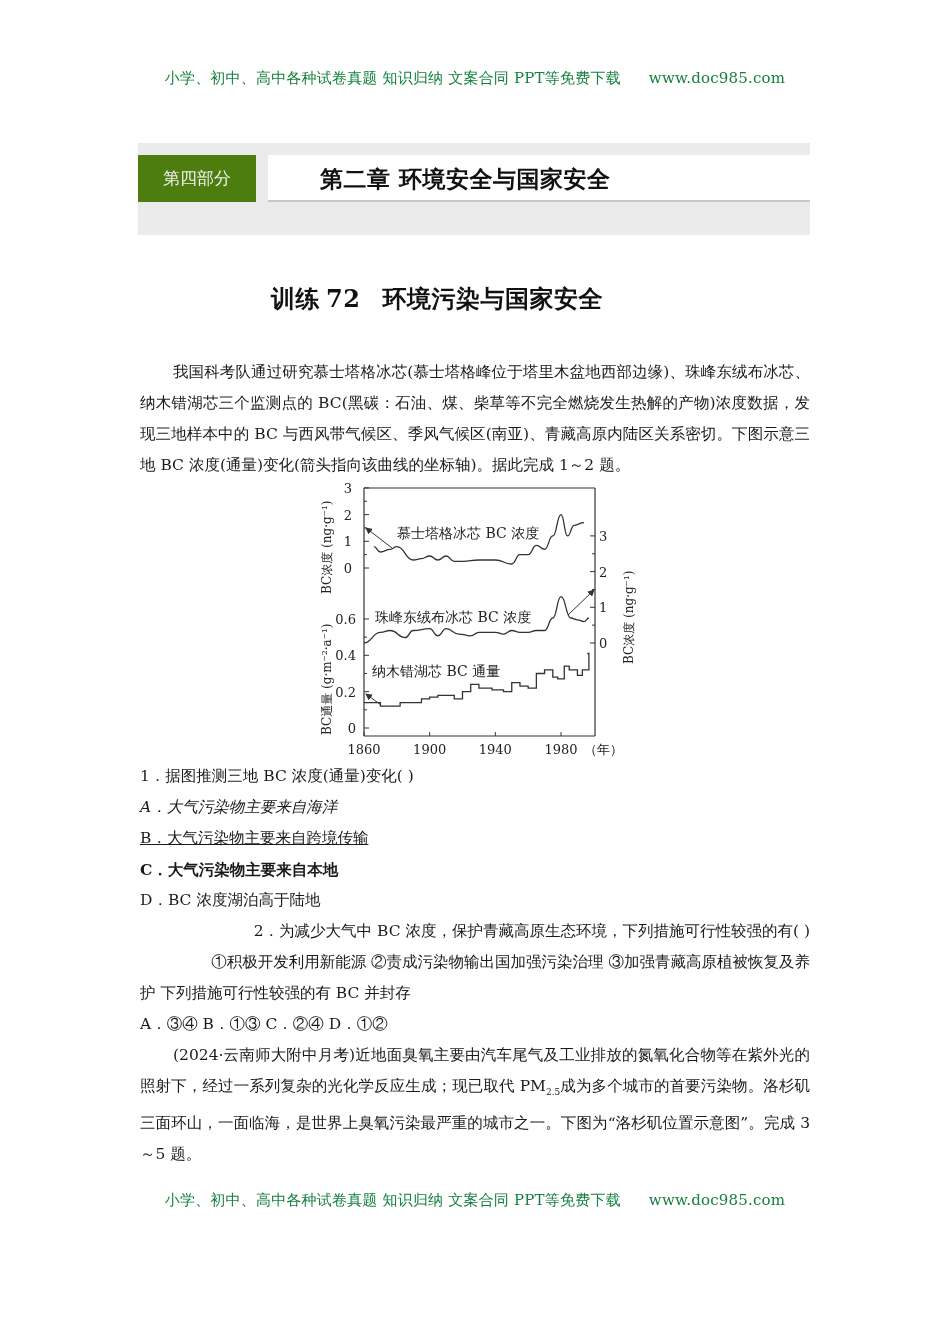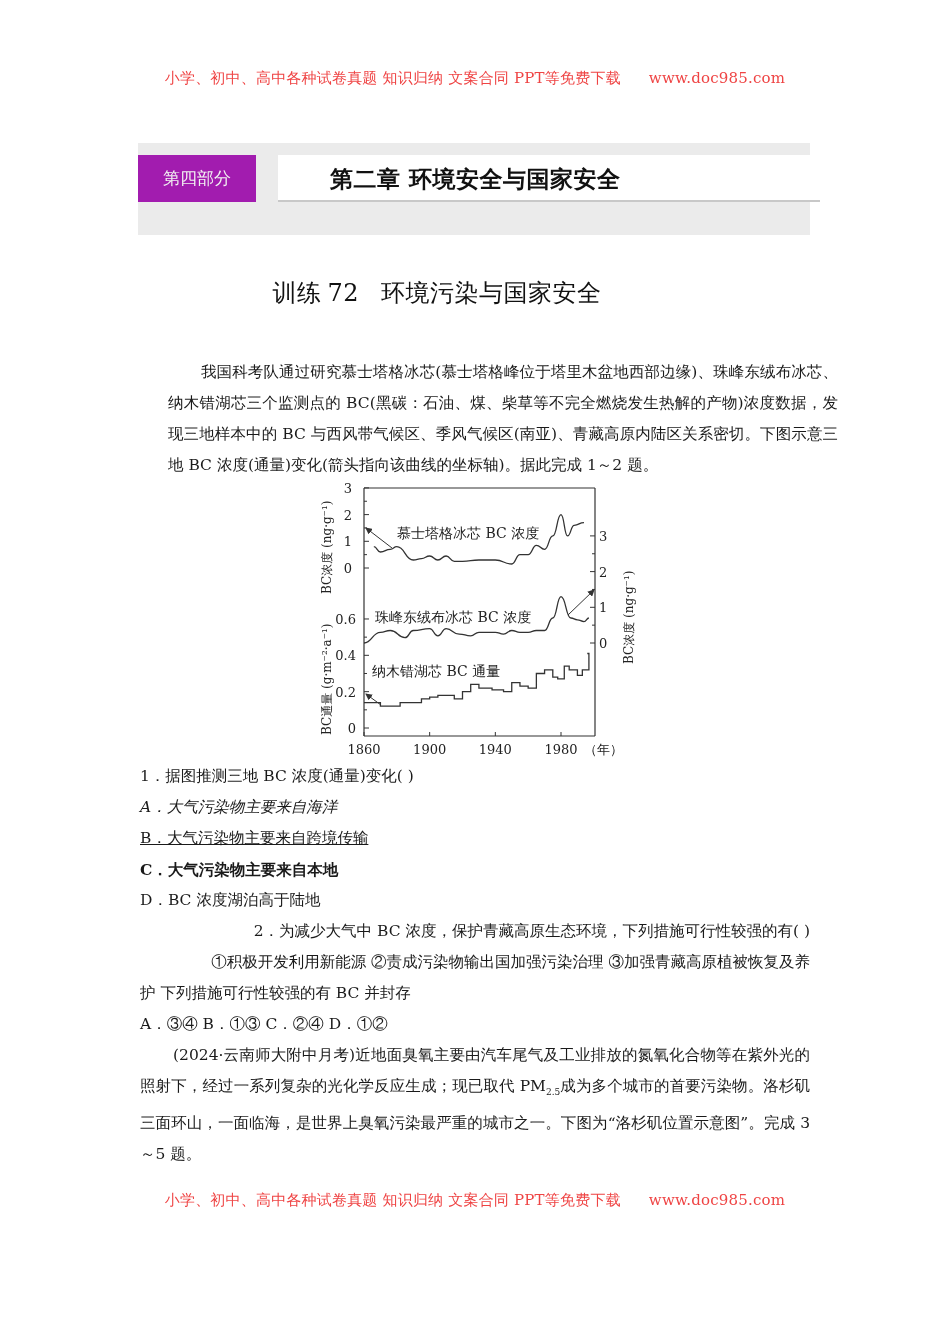--- a/index.html
+++ b/index.html
@@ -1,34 +1,34 @@
 <!DOCTYPE html>
 <html><head>
 <meta charset="utf-8">
 <style>
   html, body { margin: 0; padding: 0; background: #ffffff; }
   body { width: 950px; height: 1344px; position: relative; overflow: hidden;
          font-family: "DejaVu Serif", "Liberation Serif", serif; color: #1a1a1a; }
   .abs { position: absolute; }
   .header-line, .footer-line { left: 140px; width: 670px; font-size: 15px; text-align: center;
-         font-family: "DejaVu Serif", serif; color: #ef4444; letter-spacing: 0.2px; white-space: nowrap; }
+         font-family: "DejaVu Serif", serif; color: #15803d; letter-spacing: 0.2px; white-space: nowrap; }
   .header-line { top: 69px; }
   .footer-line { top: 1191px; }
   .header-line .url, .footer-line .url { margin-left: 28px; }
 
   .banner { left: 138px; top: 143px; width: 672px; height: 92px; background: #ebebeb; }
-  .banner-part { left: 138px; top: 155px; width: 118px; height: 47px; background: #a21caf;
+  .banner-part { left: 138px; top: 155px; width: 118px; height: 47px; background: #4d7c0f;
                  color: #f2f2f2; font-size: 17px; line-height: 47px; text-align: center;
                  font-family: "DejaVu Sans", sans-serif; }
   .banner-chapter { left: 268px; top: 155px; width: 542px; height: 47px; background: #ffffff;
-                    border-bottom: 2px solid #c8c8c8; box-sizing: border-box; margin-left: 10px; }
+                    border-bottom: 2px solid #c8c8c8; box-sizing: border-box; }
   .banner-chapter span { position: absolute; left: 52px; top: 9px; font-size: 23px; font-weight: bold;
                          font-family: "DejaVu Serif", serif; color: #111; letter-spacing: 0.5px; }
 
-  .title { left: 0; width: 874px; top: 277px; text-align: center; font-size: 24px; font-weight: normal;
+  .title { left: 0; width: 874px; top: 283px; text-align: center; font-size: 24px; font-weight: bold;
            font-family: "DejaVu Sans", sans-serif; color: #111; letter-spacing: 0.5px; }
   .title .num { font-family: "DejaVu Serif", serif; margin: 0 22px 0 6px; }
 
   .para { left: 140px; width: 670px; font-size: 15.5px; line-height: 31px; text-align: justify; }
   .para.indent { text-indent: 33px; }
   .line { left: 140px; width: 670px; font-size: 15.5px; line-height: 31px; white-space: nowrap; }
   sub { font-size: 9px; }
 
   .chart { left: 312px; top: 478px; }
   .chart text { font-family: "DejaVu Serif", serif; fill: #222; }
@@ -43,21 +43,21 @@
 <div class="abs banner"></div>
 <div class="abs banner-part">第四部分</div>
 <div class="abs banner-chapter">
   <span>第二章  环境安全与国家安全</span>
 </div>
 
 <div class="abs title">
   <span>训练</span><span class="num">72</span><span>环境污染与国家安全</span>
 </div>
 
-<div class="abs para indent" style="top:357px;margin-left:28px;">我国科考队通过研究慕士塔格冰芯(慕士塔格峰位于塔里木盆地西部边缘)、珠峰东绒布冰芯、纳木错湖芯三个监测点的 BC(黑碳：石油、煤、柴草等不完全燃烧发生热解的产物)浓度数据，发现三地样本中的 BC 与西风带气候区、季风气候区(南亚)、青藏高原内陆区关系密切。下图示意三地 BC 浓度(通量)变化(箭头指向该曲线的坐标轴)。据此完成 1～2 题。</div>
+<div class="abs para indent" style="top:357px;">我国科考队通过研究慕士塔格冰芯(慕士塔格峰位于塔里木盆地西部边缘)、珠峰东绒布冰芯、纳木错湖芯三个监测点的 BC(黑碳：石油、煤、柴草等不完全燃烧发生热解的产物)浓度数据，发现三地样本中的 BC 与西风带气候区、季风气候区(南亚)、青藏高原内陆区关系密切。下图示意三地 BC 浓度(通量)变化(箭头指向该曲线的坐标轴)。据此完成 1～2 题。</div>
 
 <svg class="abs chart" width="330" height="285" viewBox="312 478 330 285" xmlns="http://www.w3.org/2000/svg">
   <g id="chart-root">
       <line x1="364" y1="488" x2="364" y2="736" stroke="#333" stroke-width="1.2" fill="none"></line>
       <line x1="595" y1="488" x2="595" y2="736" stroke="#333" stroke-width="1.2" fill="none"></line>
       <line x1="364" y1="488" x2="595" y2="488" stroke="#333" stroke-width="1.2" fill="none"></line>
       <line x1="364" y1="736" x2="595" y2="736" stroke="#333" stroke-width="1.2" fill="none"></line>
       <line x1="364" y1="487.9" x2="369" y2="487.9" stroke="#333" stroke-width="1"></line>
       <text x="352" y="492.9" font-size="13" text-anchor="end">3</text>
       <line x1="364" y1="514.6" x2="369" y2="514.6" stroke="#333" stroke-width="1"></line>

